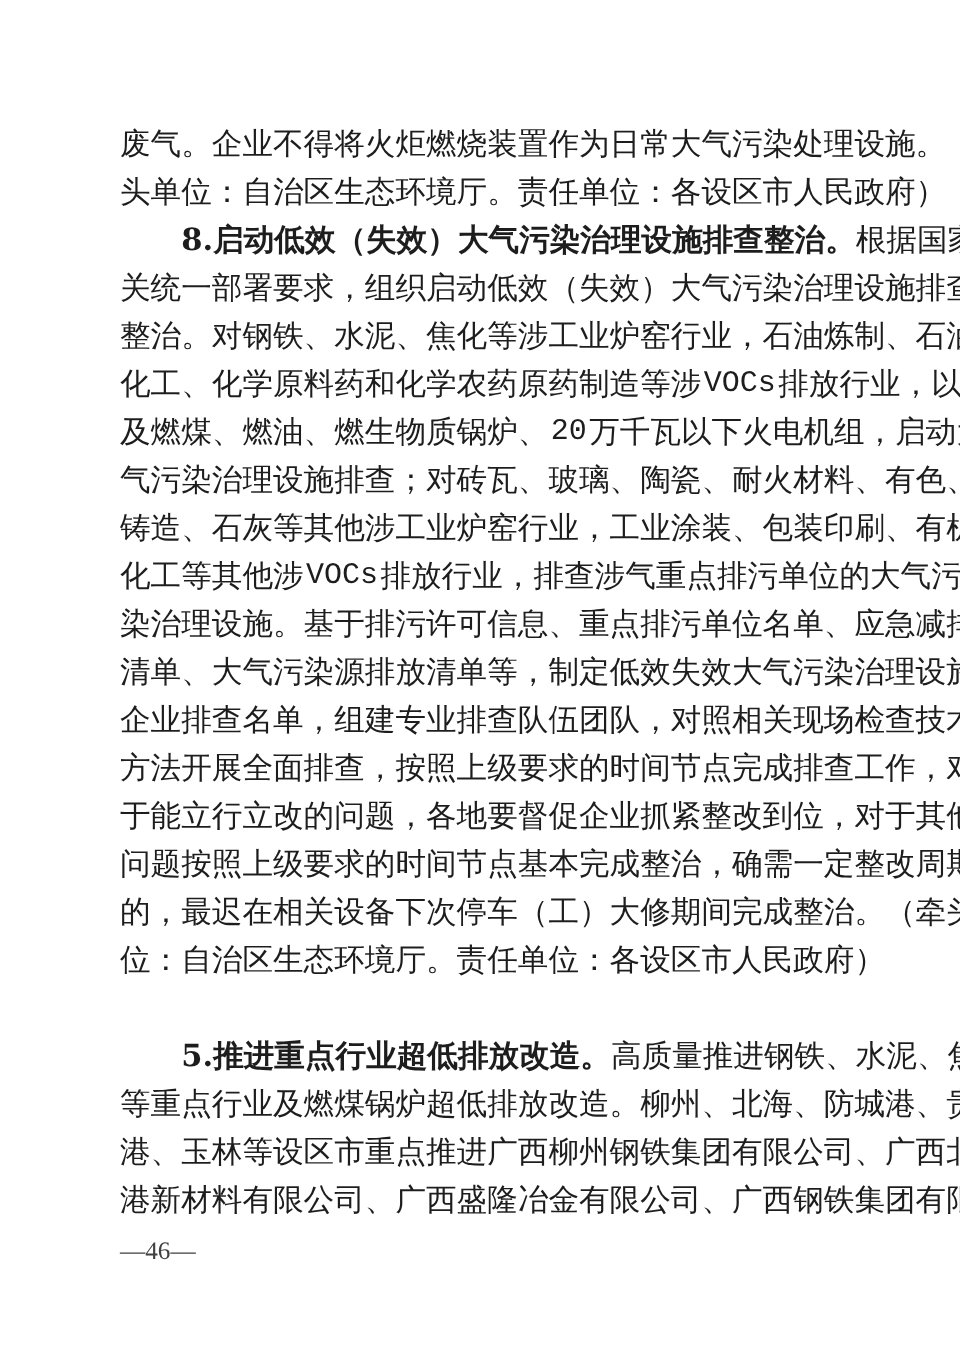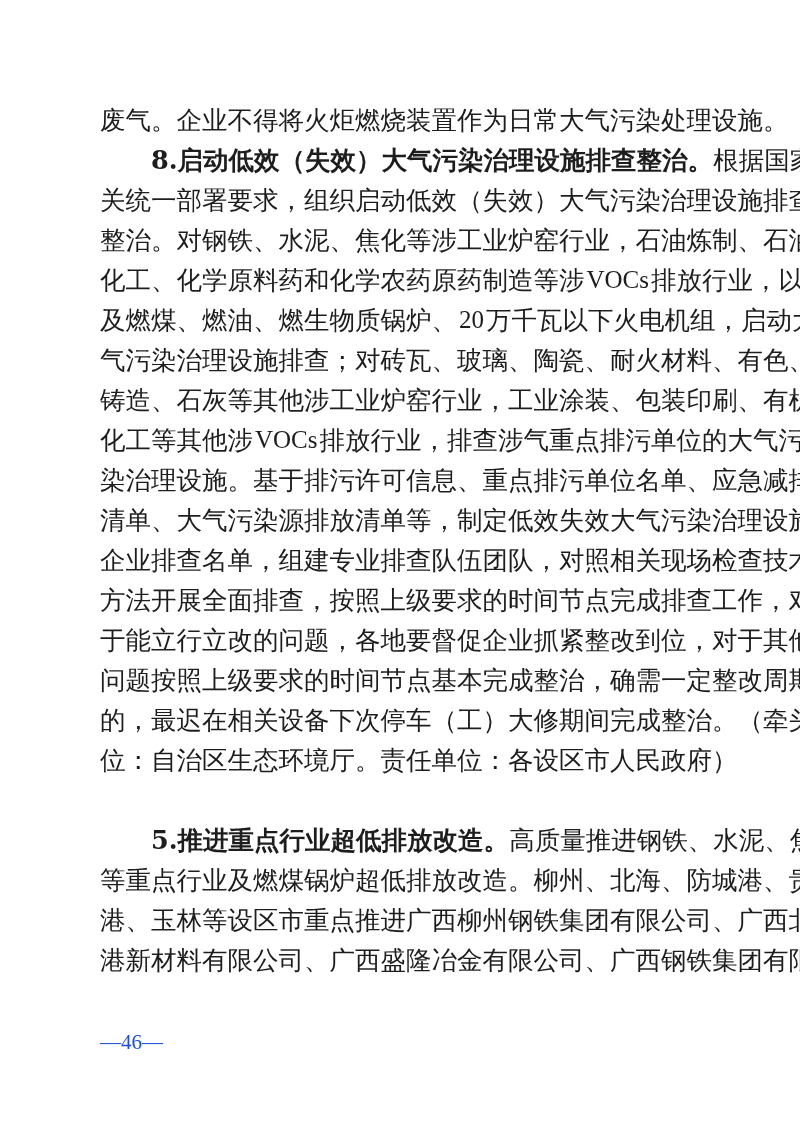--- a/index.html
+++ b/index.html
@@ -54,33 +54,33 @@
 
   .line.indent {
     padding-left: 51px;
   }
 
   .bold {
     font-weight: bold;
   }
 
   .latin {
-    font-family: Liberation Serif, serif;
+    font-family: Liberation Mono, monospace;
     font-size: 25px;
     padding: 0 2px;
   }
 
   
   #page-number {
     position: absolute;
     left: 100px;
     top: 1030px;
     font-family: "Liberation Serif", "DejaVu Serif", serif;
     font-size: 21px;
-    color: #1d4ed8;
+    color: #404040;
     letter-spacing: 0px;
   }
 </style>
 </head>
 <body>
 
 <div id="page">
 
   <div id="doc-body">
 
@@ -108,20 +108,21 @@
           <span class="ch">气</span>
           <span class="ch">污</span>
           <span class="ch">染</span>
           <span class="ch">处</span>
           <span class="ch">理</span>
           <span class="ch">设</span>
           <span class="ch">施</span>
           <span class="ch">。</span>
           <span class="ch">（</span>
         </div>
+      <div class="line">头单位：自治区生态环境厅。责任单位：各设区市人民政府）</div>
     </div>
 
     <div class="para">
       <div class="line indent">
         <span class="bold">8.启动低效（失效）大气污染治理设施排查整治。</span><span>根据国家相</span>
       </div>
       <div class="line just">
           <span class="ch">关</span>
           <span class="ch">统</span>
           <span class="ch">一</span>

